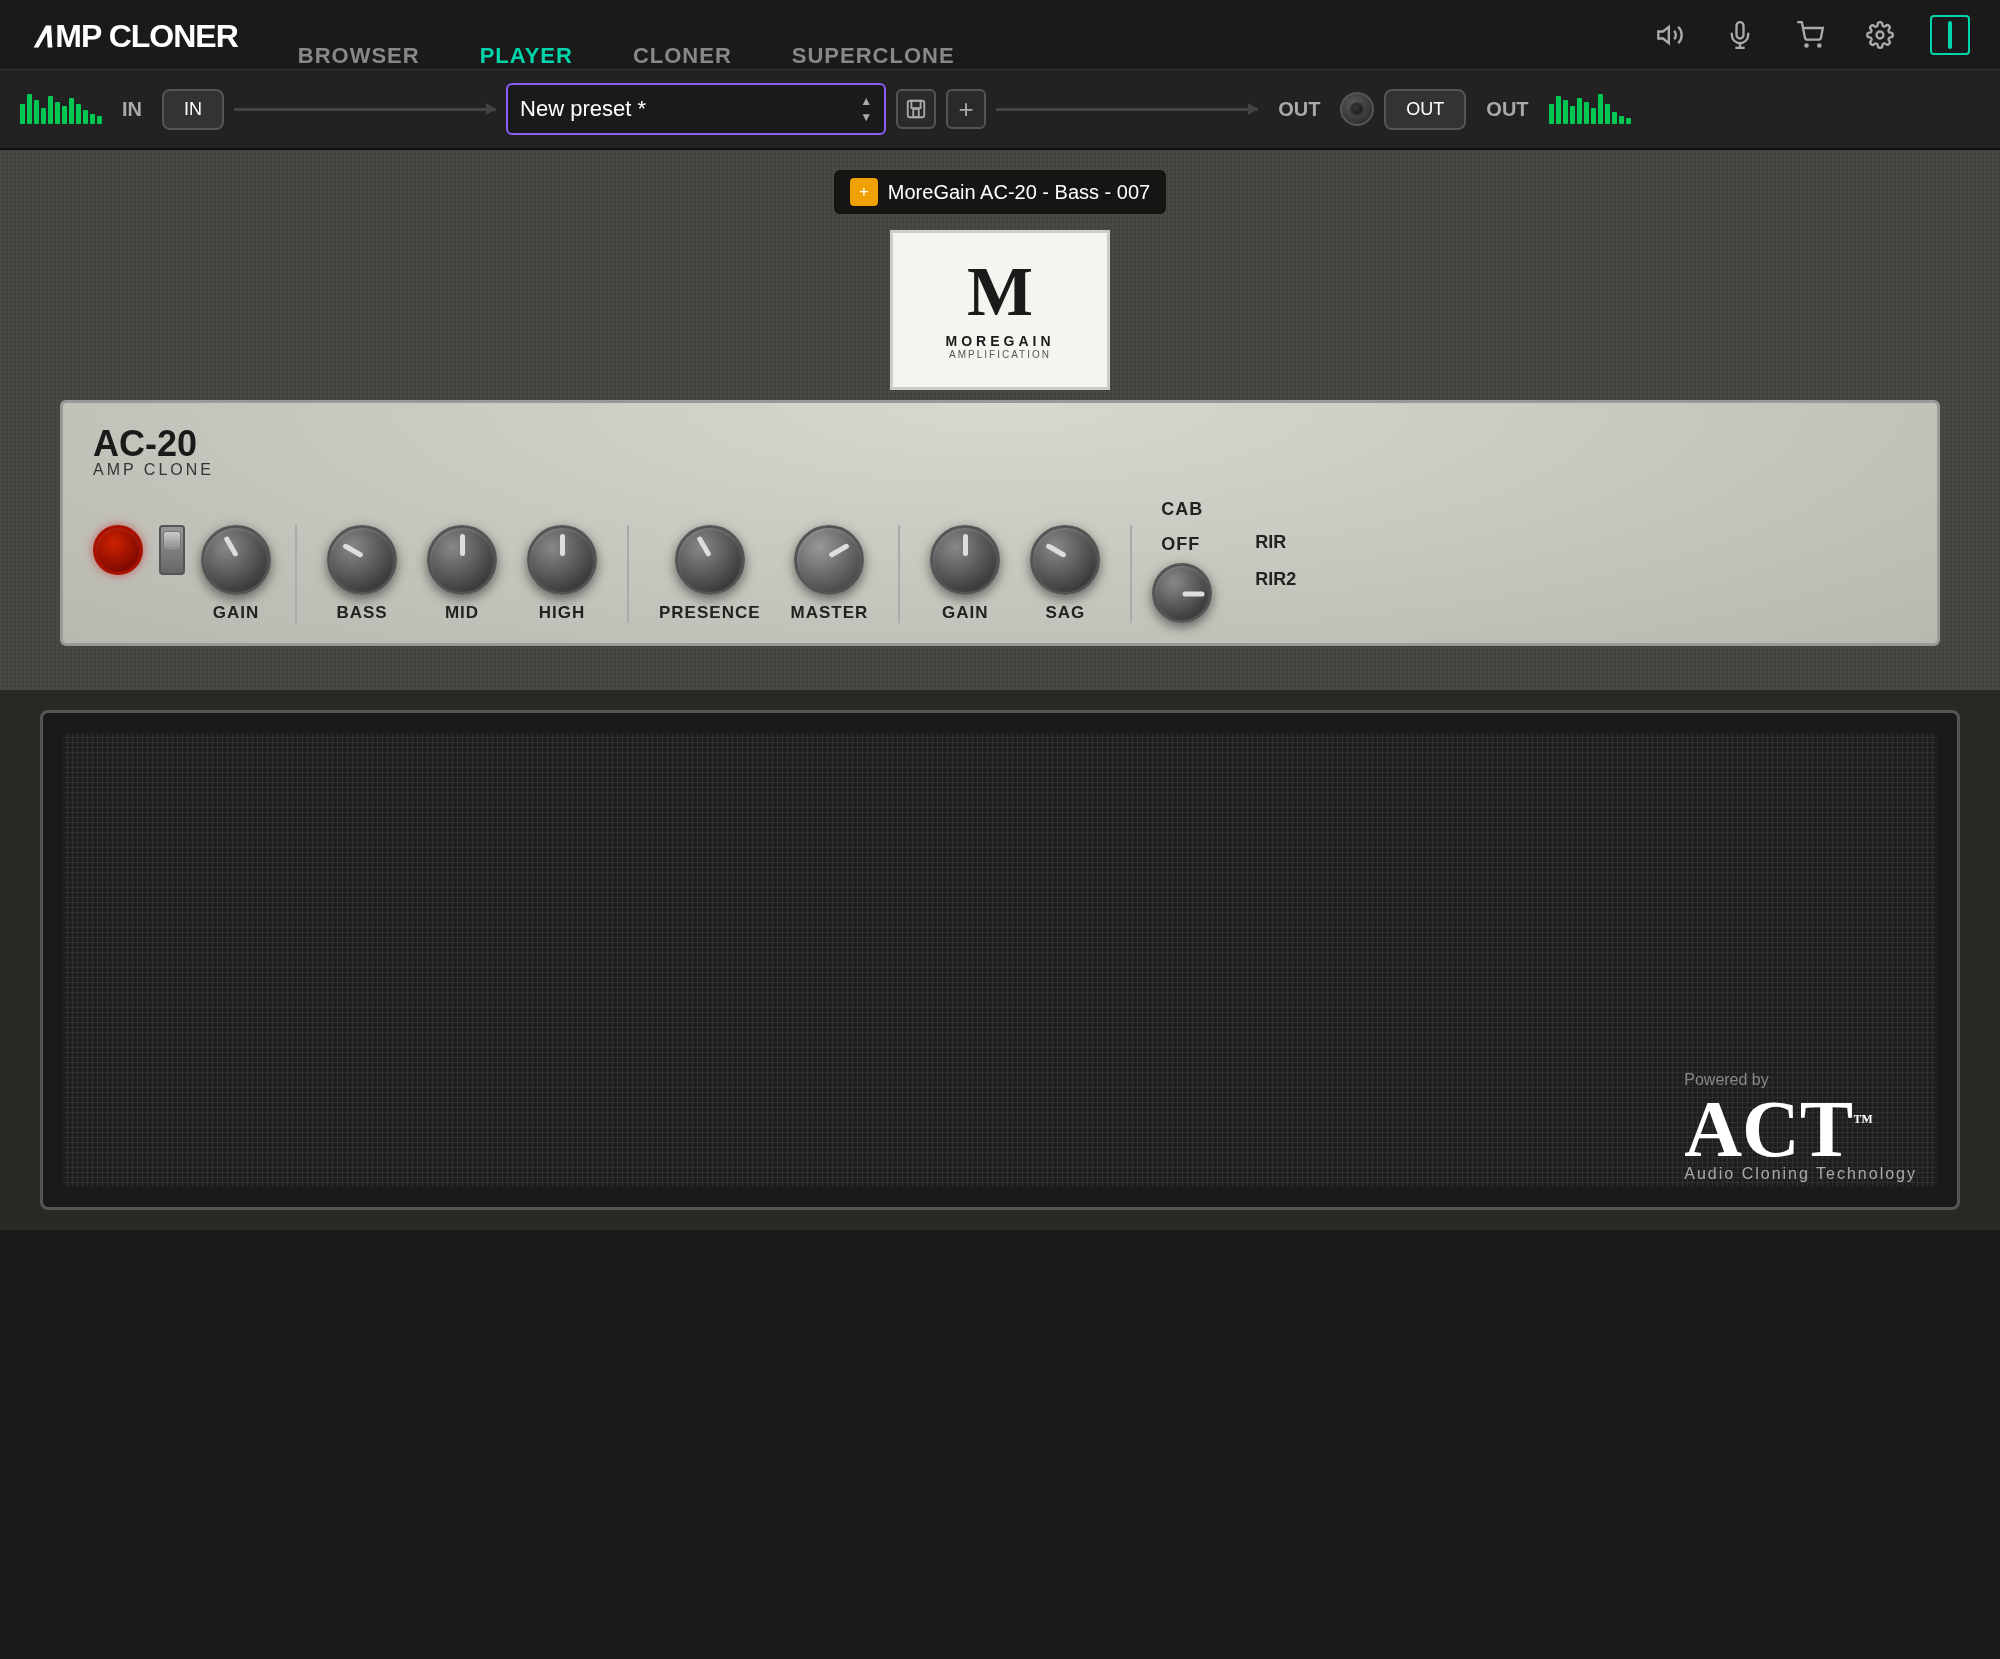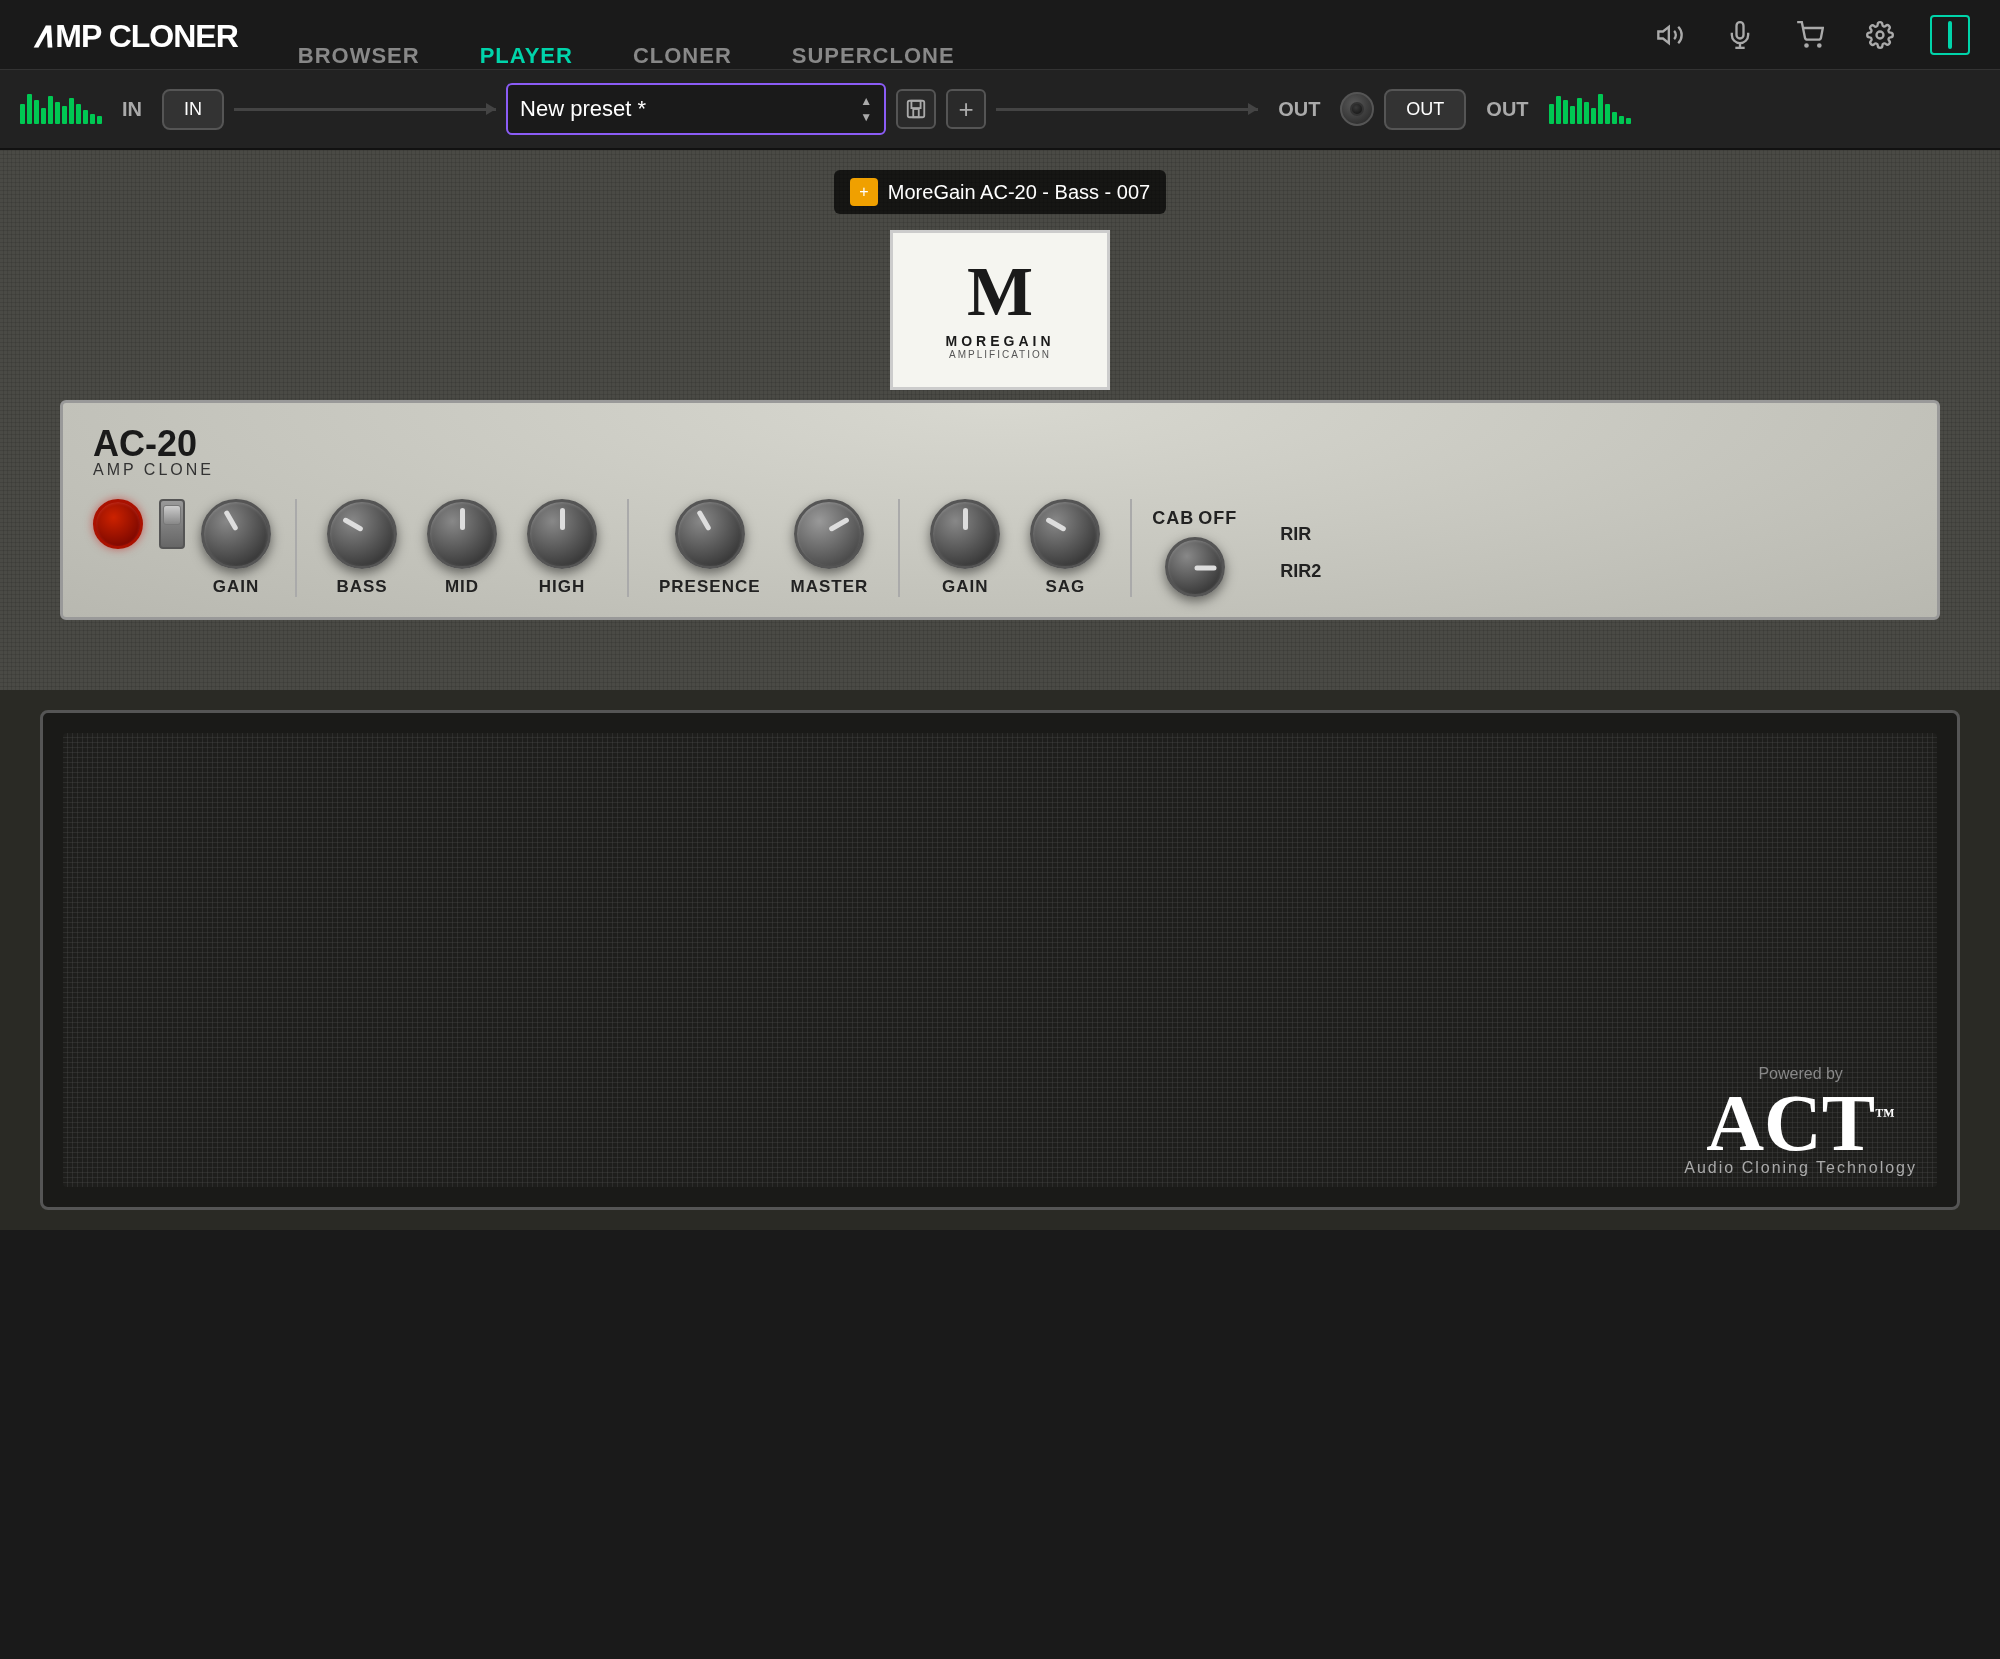--- a/index.html
+++ b/index.html
@@ -436,23 +436,23 @@
           transparent,
           transparent 4px,
           rgba(80,80,80,0.3) 4px,
           rgba(80,80,80,0.3) 5px
         );
       background-color: #1e1e1c;
       border-radius: 4px;
     }
     .act-badge {
       position: absolute;
-      bottom: 30px;
+      bottom: 24px;
       right: 40px;
-      text-align: center;
+      text-align: left;
     }
     .act-powered {
       font-size: 16px;
       color: #888;
       margin-bottom: 4px;
     }
     .act-logo {
       font-size: 80px;
       font-weight: 900;
       color: #fff;
@@ -667,21 +667,21 @@
         </div>
         <div class="knob-group">
           <div class="knob pos-10"></div>
           <div class="knob-label">SAG</div>
         </div>
       </div>
 
       <div class="cab-section">
         <div style="display:flex; gap:30px; align-items:center;">
           <div style="display:flex; flex-direction:column; gap:8px; align-items:center;">
-            <div style="display:flex; flex-direction:row; gap:4px;">
+            <div style="display:flex; flex-direction:column; gap:14px;">
               <div class="cab-text">CAB</div>
               <div class="cab-text">OFF</div>
             </div>
 
             <div class="knob pos-3" style="width:60px; height:60px;"></div>
           </div>
           <div style="display:flex; flex-direction:column; gap:16px;margin-left:13px;">
             <div class="rir-label">RIR</div>
             <div class="rir-label">RIR2</div>
           </div>

